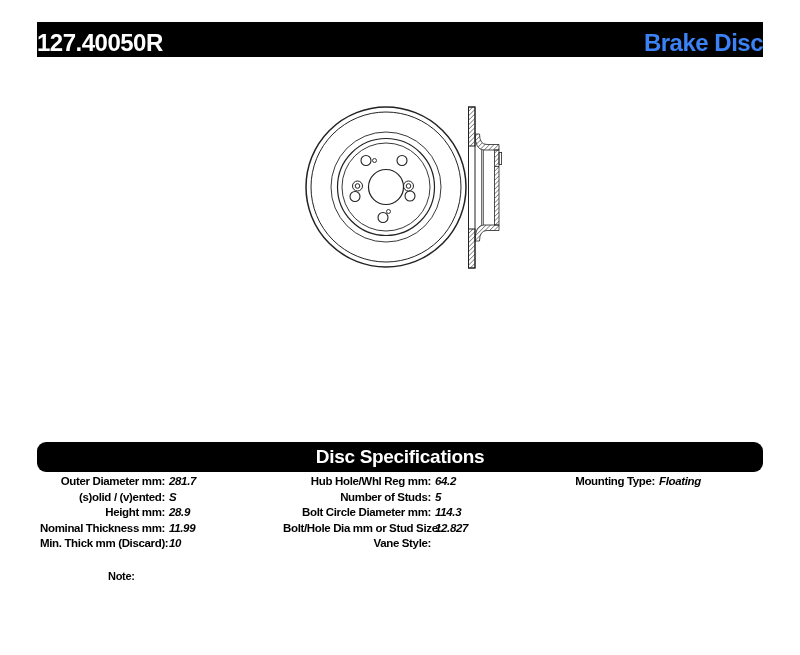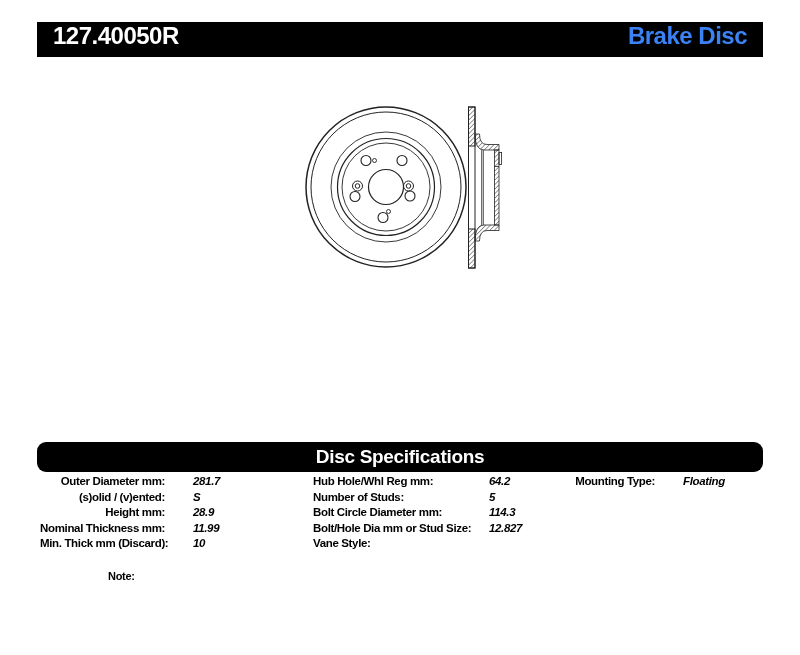--- a/index.html
+++ b/index.html
@@ -1,42 +1,42 @@
 <!DOCTYPE html>
 <html><head>
 <meta charset="utf-8">
 <style>
   html,body{margin:0;padding:0;background:#fff;}
   .page{position:relative;width:800px;height:655px;background:#ffffff;overflow:hidden;
         font-family:"Liberation Sans","DejaVu Sans",sans-serif;color:#000;}
 
   
   .top-bar{position:absolute;left:37px;top:22px;width:726px;height:35px;background:#000;
-           display:flex;justify-content:space-between;align-items:flex-start;box-sizing:border-box;
-           padding:0 16px;}
+           display:flex;justify-content:space-between;align-items:flex-end;box-sizing:border-box;
+           padding:0 0;}
   .top-bar .part{color:#fff;font-size:24px;font-weight:bold;letter-spacing:-0.5px;}
   .top-bar .prod{color:#3b82f6;font-size:24px;font-weight:bold;letter-spacing:-0.5px;}
 
   .spec-bar{position:absolute;left:37px;top:442px;width:726px;height:30px;background:#000;
             display:flex;justify-content:center;align-items:center;border-radius:9px;}
   .spec-bar .t{color:#fff;font-size:19px;font-weight:bold;letter-spacing:-0.3px;}
 
   
   .drawing{position:absolute;left:298px;top:98px;width:214px;height:176px;}
 
   
   .specs{position:absolute;left:0;top:474px;width:800px;font-size:11.5px;font-weight:bold;
          letter-spacing:-0.35px;}
   .col{position:absolute;top:0;}
   .col-l{left:40px;}
   .col-m{left:283px;}
   .col-r{left:556px;}
-  .spec-row{display:flex;line-height:15.6px;white-space:nowrap;gap:24px;}
+  .spec-row{display:flex;line-height:15.6px;white-space:nowrap;}
   .col-l .lbl{width:125px;text-align:right;}
-  .col-m .lbl{width:148px;text-align:left;margin-left:30px;}
+  .col-m .lbl{width:148px;text-align:right;}
   .col-r .lbl{width:99px;text-align:right;}
   .spec-row .val{margin-left:4px;text-align:left;font-style:italic;}
 
   .note{position:absolute;left:79px;top:570px;font-size:11px;font-weight:bold;
         letter-spacing:-0.3px;margin-left:29px;}
 </style>
 </head>
 <body>
 
 <div class="page">

